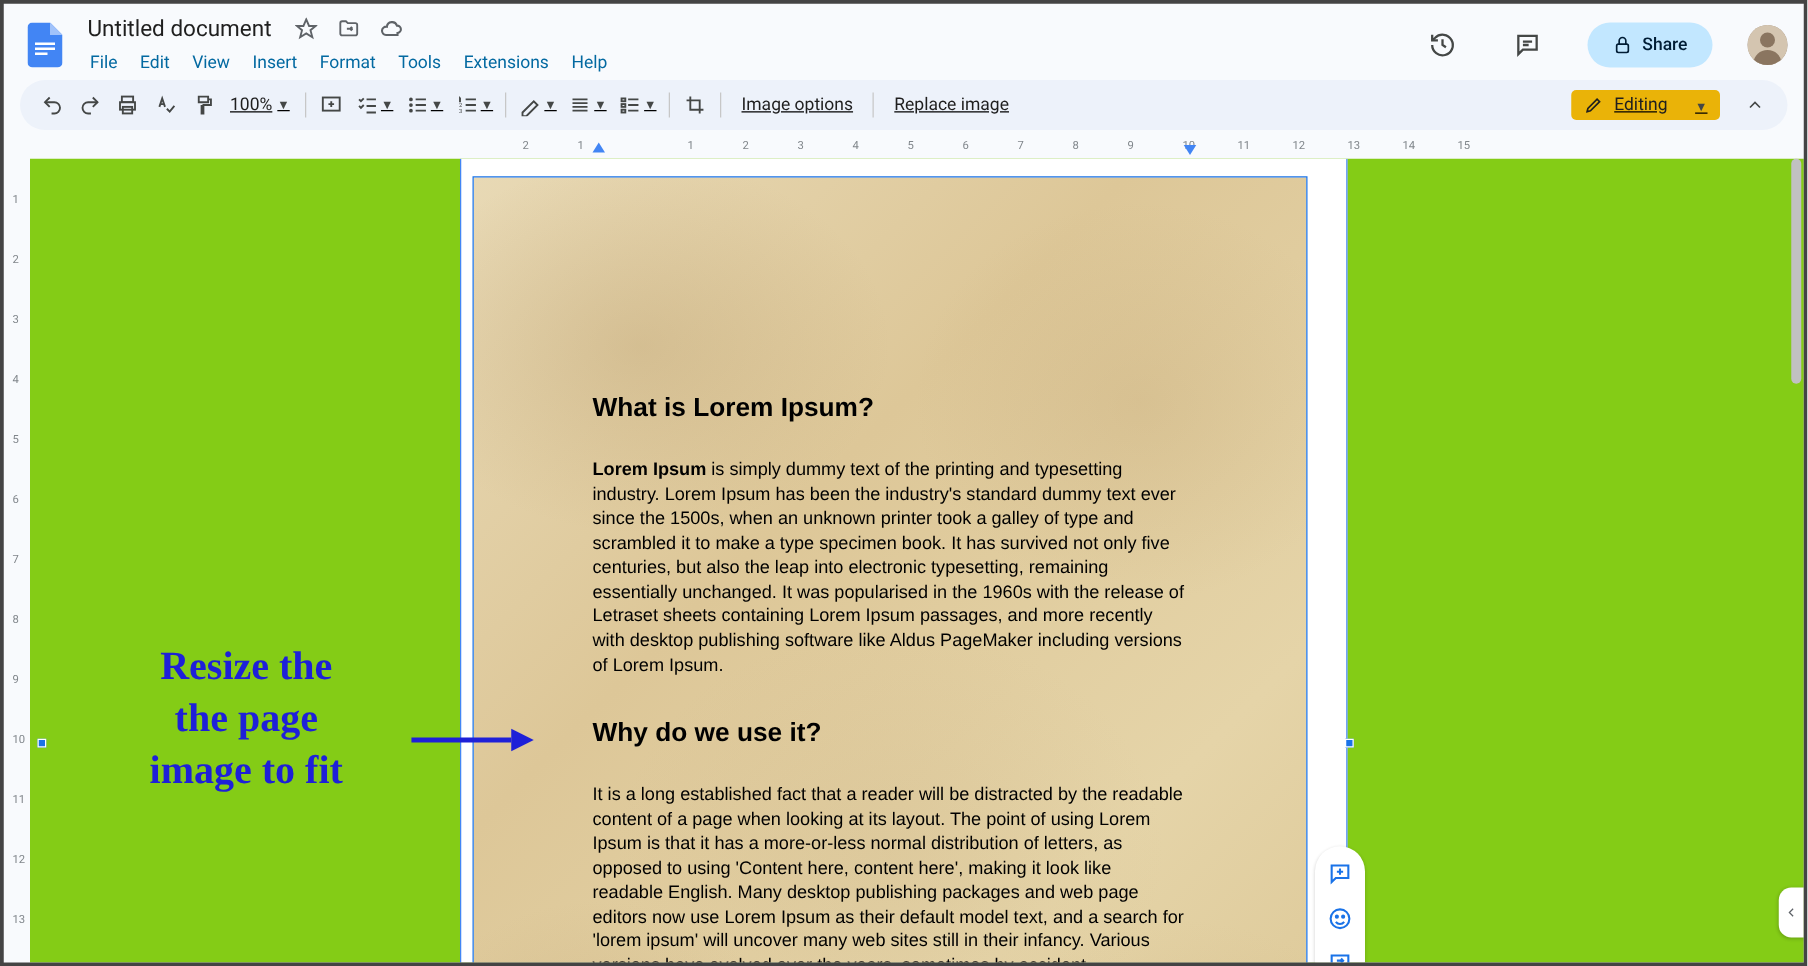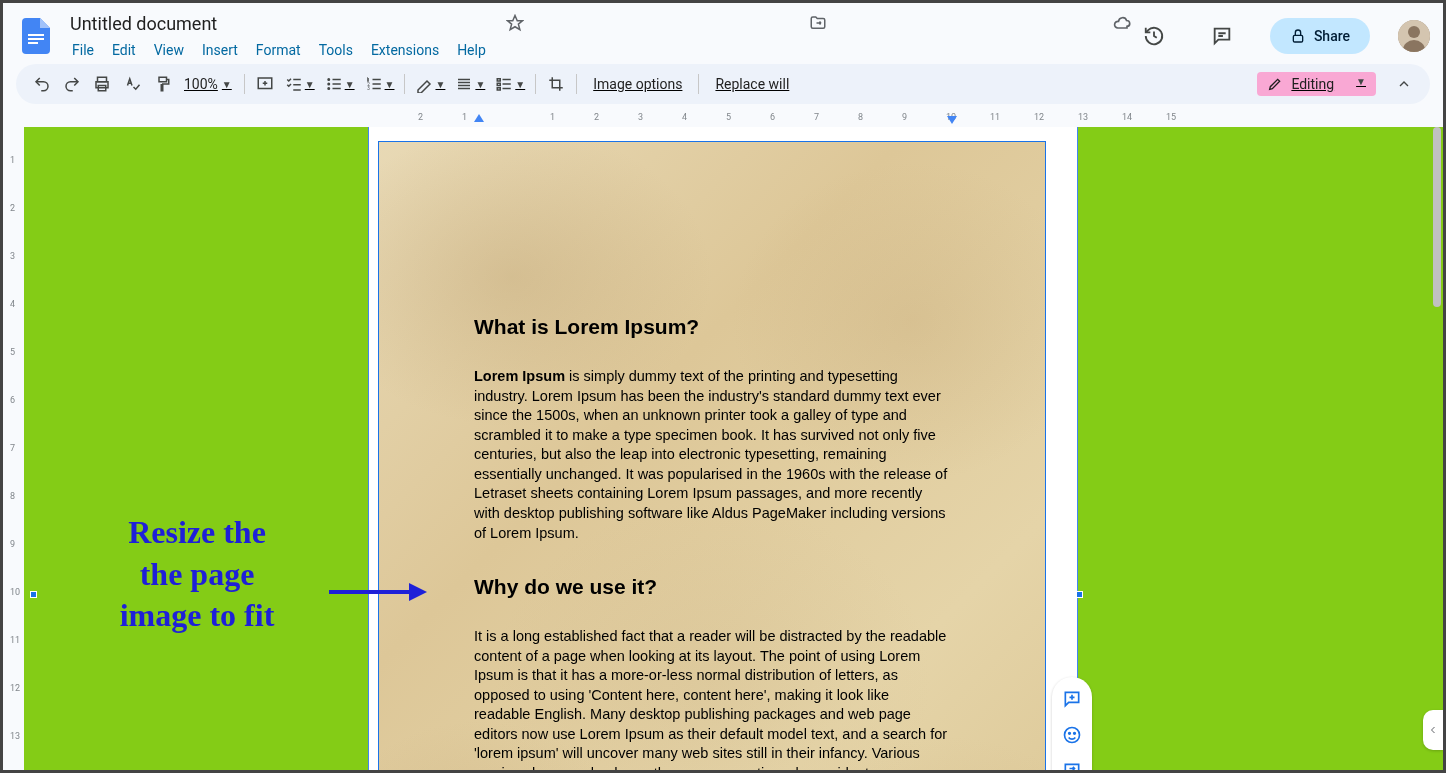--- a/index.html
+++ b/index.html
@@ -25,21 +25,20 @@
   display: flex;
   align-items: center;
   justify-content: center;
   margin-right: 8px;
 }
 .title-area { flex: 1; }
 .title-row {
   display: flex;
   align-items: center;
   gap: 10px;
-  justify-content: space-between;
 }
 .doc-title {
   font-size: 18px;
   color: #1f1f1f;
   padding: 2px 6px;
 }
 .title-icon {
   width: 24px;
   height: 24px;
   display: flex;
@@ -139,23 +138,23 @@
   padding: 0 10px;
   cursor: pointer;
   height: 28px;
   display: flex;
   align-items: center;
   border-radius: 4px;
 }
 .toolbar-spacer { flex: 1; }
 .editing-btn {
   display: flex;
-  align-items: flex-start;
+  align-items: flex-end;
   gap: 8px;
-  background: #f9a8d4;
+  background: #eab308;
   border-radius: 4px;
   padding: 4px 10px;
   font-size: 14px;
   color: #1f1f1f;
   cursor: pointer;
 }
 .collapse-btn {
   width: 28px;
   height: 28px;
   display: flex;
@@ -534,21 +533,21 @@
     </span>
   <span class="tool-sep"></span>
   <span class="tool-btn">
       <svg width="18" height="18" viewBox="0 0 24 24" fill="none" stroke="currentColor" stroke-width="2">
         <path d="M7 3v14h14M3 7h14v14"></path>
       </svg>
     </span>
   <span class="tool-sep"></span>
   <span class="tool-text">Image options</span>
   <span class="tool-sep"></span>
-  <span class="tool-text">Replace will</span>
+  <span class="tool-text">Replace image</span>
   <div class="toolbar-spacer"></div>
   <div class="editing-btn">
     <svg width="16" height="16" viewBox="0 0 24 24" fill="none" stroke="currentColor" stroke-width="2">
         <path d="M4 20l4-1 11-11-3-3L5 16z"></path>
       </svg>
     <span>Editing</span>
     <span class="dropdown-arrow" style="margin-left:14px">▼</span>
   </div>
   <span class="collapse-btn">
       <svg width="16" height="16" viewBox="0 0 24 24" fill="none" stroke="#444746" stroke-width="2">

